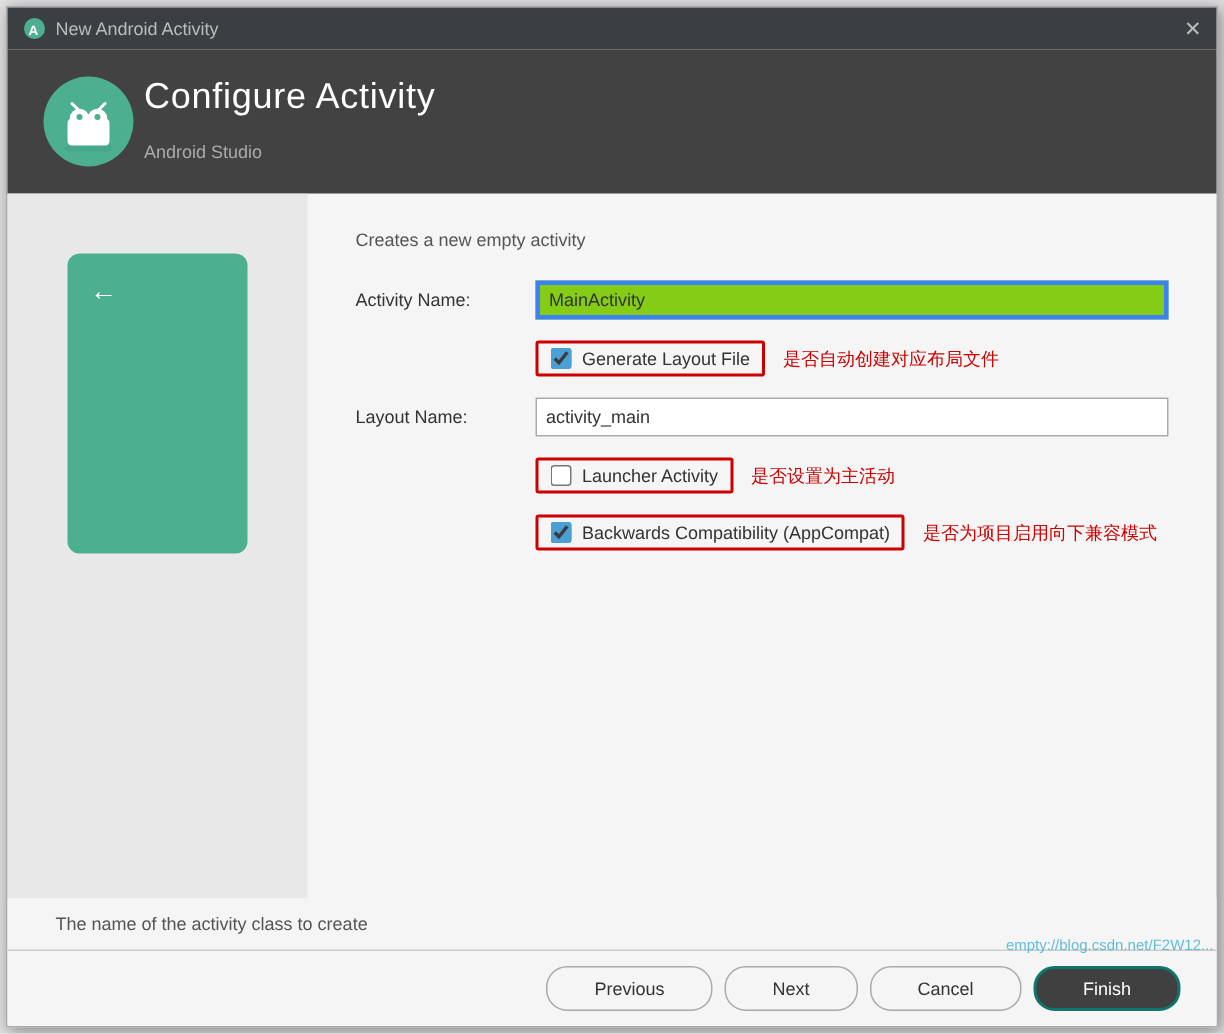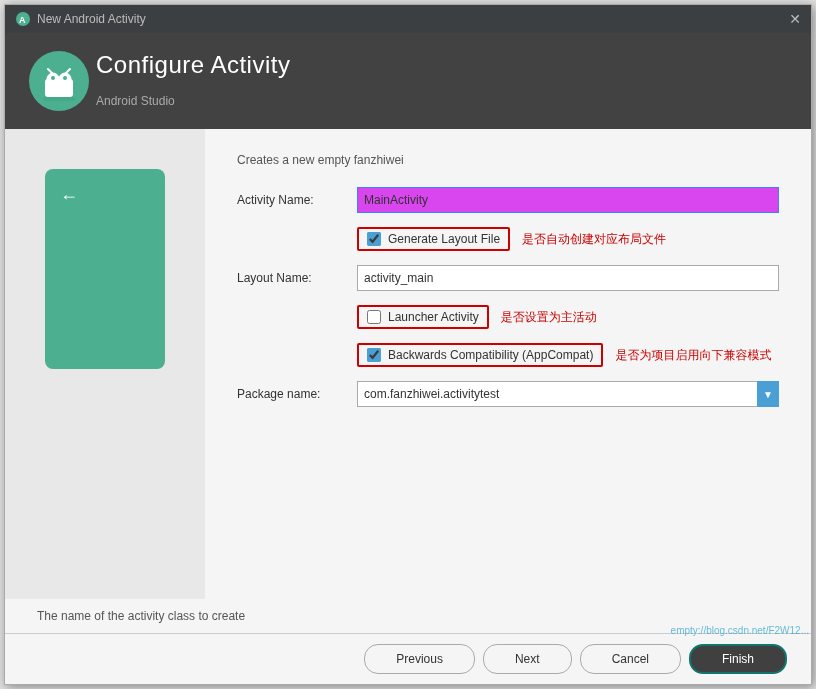--- a/index.html
+++ b/index.html
@@ -198,22 +198,22 @@
       width: 22px;
       background: #4a9fd4;
       display: flex;
       align-items: center;
       justify-content: center;
       color: white;
       font-size: 10px;
       pointer-events: none;
     }
     .activity-name-input {
-      background: #d946ef;
-      border: 1px solid #3b82f6;
+      background: #84cc16;
+      border: 3px solid #3b82f6;
     }
     .footer-desc {
       padding: 10px 32px;
       color: #555;
       font-size: 12px;
       background: #f5f5f5;
     }
     .footer-buttons {
       display: flex;
       justify-content: flex-end;
@@ -284,21 +284,21 @@
 
   <div class="content-area">
 
     <div class="left-panel">
       <div class="phone-preview">
         <span class="back-arrow">←</span>
       </div>
     </div>
 
     <div class="right-panel">
-      <p class="description-text">Creates a new empty fanzhiwei</p>
+      <p class="description-text">Creates a new empty activity</p>
 
       <div class="form-row">
         <label class="form-label">Activity Name:</label>
         <input class="form-input activity-name-input" type="text" value="MainActivity" style="">
       </div>
 
       <div class="checkbox-row">
         <div class="checkbox-wrapper">
           <input type="checkbox" id="generateLayout" checked="" style="">
           <label for="generateLayout" class="checkbox-label">Generate Layout File</label>
@@ -320,29 +320,20 @@
       </div>
 
       <div class="checkbox-row">
         <div class="checkbox-wrapper">
           <input type="checkbox" id="backwardsCompat" checked="" style="">
           <label for="backwardsCompat" class="checkbox-label">Backwards Compatibility (AppCompat)</label>
         </div>
         <span class="annotation-text">是否为项目启用向下兼容模式</span>
       </div>
 
-      <div class="form-row">
-        <label class="form-label">Package name:</label>
-        <div class="select-wrapper">
-          <select class="form-select">
-            <option>com.fanzhiwei.activitytest</option>
-          </select>
-          <div class="select-arrow">▼</div>
-        </div>
-      </div>
     </div>
   </div>
 
   <div class="footer-desc">
     <span>The name of the activity class to create</span>
   </div>
 
   <div class="footer-buttons">
     <button class="btn btn-default">Previous</button>
     <button class="btn btn-default">Next</button>

